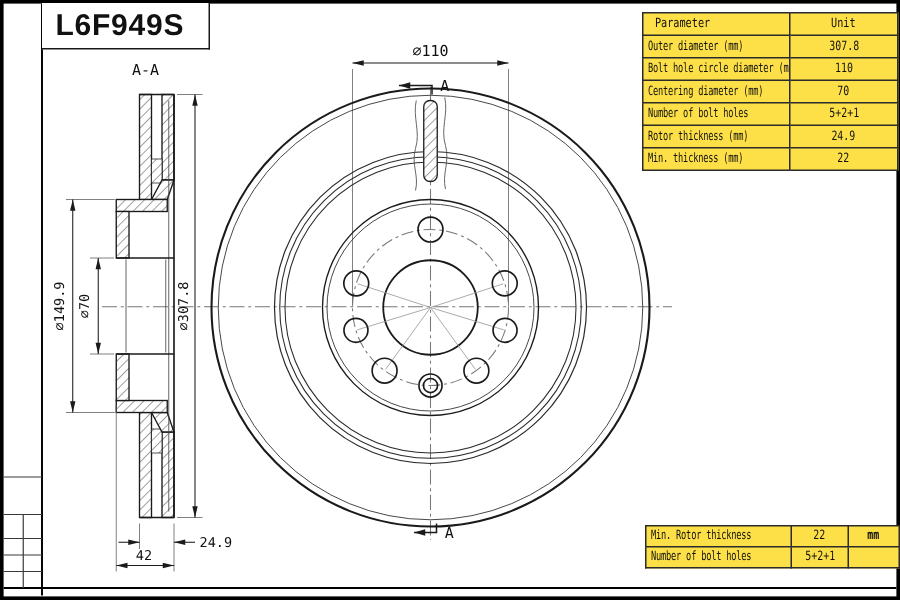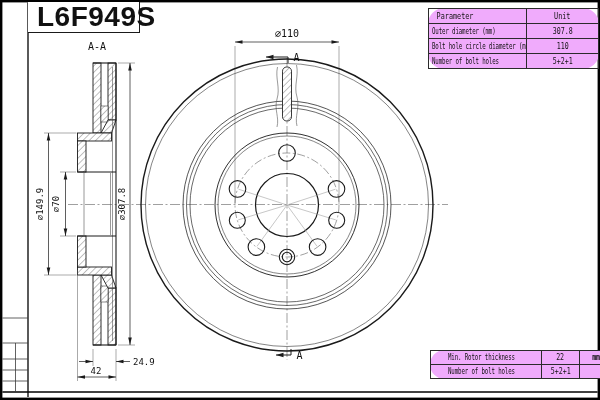--- a/index.html
+++ b/index.html
@@ -10,33 +10,33 @@
   .sheet > svg{position:absolute;left:0;top:0;}
   
   .pn-box{
     position:absolute;left:28px;top:2px;width:112px;height:31px;
     border-right:1.3px solid #1a1a1a;border-bottom:1.3px solid #1a1a1a;
     box-sizing:border-box;display:flex;align-items:center;
     background:#fff;
   }
   .pn-text{
     font-family:"Liberation Sans","DejaVu Sans",sans-serif;
-    font-weight:700;font-size:28px;color:#111;padding-left:9px;letter-spacing:0.5px;
+    font-weight:700;font-size:20px;color:#111;padding-left:9px;letter-spacing:0.5px;
   }
   
-  table{border-collapse:collapse;position:absolute;table-layout:fixed;background:#f0abfc;border-radius:16px;}
+  table{border-collapse:collapse;position:absolute;table-layout:fixed;background:#fde047;}
   td,th{border:1px solid #2b2b2b;padding:0;overflow:hidden;white-space:nowrap;
     font-size:8.5px;font-weight:normal;color:#111;}
   .param-table{left:428px;top:8px;width:165px;}
   .param-table td,.param-table th{height:14px;line-height:14px;}
   .param-table .c1{width:94px;text-align:left;padding-left:3px;}
   .param-table .c2{width:71px;text-align:center;}
   .summary-table{left:430px;top:350px;width:163px;}
   .summary-table td{height:13px;line-height:13px;}
-  .summary-table .s1{width:93px;text-align:left;padding-left:17px;margin-left:28px;}
+  .summary-table .s1{width:93px;text-align:left;padding-left:3px;margin-left:28px;}
   .summary-table .s2{width:37px;text-align:center;}
   .summary-table .s3{width:33px;text-align:center;font-weight:bold;}
   .sx{display:inline-block;transform:scaleX(0.68);transform-origin:0 50%;letter-spacing:-0.2px;}
   .sxc{display:inline-block;transform:scaleX(0.78);transform-origin:50% 50%;}
   th .sxc{transform:scaleX(0.8);}
   
   .dim-text{font-family:"DejaVu Sans Mono",monospace;font-size:9px;fill:#111;}
   .dim-text-lg{font-family:"DejaVu Sans Mono",monospace;font-size:10px;fill:#111;}
 </style>
 </head>
@@ -237,22 +237,34 @@
     <tbody id="param-body">
         <tr>
           <td class="c1"><span class="sx">Outer diameter (mm)</span></td>
           <td class="c2"><span class="sxc">307.8</span></td>
         </tr>
         <tr>
           <td class="c1"><span class="sx">Bolt hole circle diameter (mm)</span></td>
           <td class="c2"><span class="sxc">110</span></td>
         </tr>
         <tr>
+          <td class="c1"><span class="sx">Centering diameter (mm)</span></td>
+          <td class="c2"><span class="sxc">70</span></td>
+        </tr>
+        <tr>
           <td class="c1"><span class="sx">Number of bolt holes</span></td>
           <td class="c2"><span class="sxc">5+2+1</span></td>
+        </tr>
+        <tr>
+          <td class="c1"><span class="sx">Rotor thickness (mm)</span></td>
+          <td class="c2"><span class="sxc">24.9</span></td>
+        </tr>
+        <tr>
+          <td class="c1"><span class="sx">Min. thickness (mm)</span></td>
+          <td class="c2"><span class="sxc">22</span></td>
         </tr>
       </tbody>
   </table>
 
   <table class="summary-table">
     <tbody id="summary-body">
         <tr>
           <td class="s1"><span class="sx">Min. Rotor thickness</span></td>
           <td class="s2"><span class="sxc">22</span></td>
           <td class="s3"><span class="sxc">mm</span></td>

